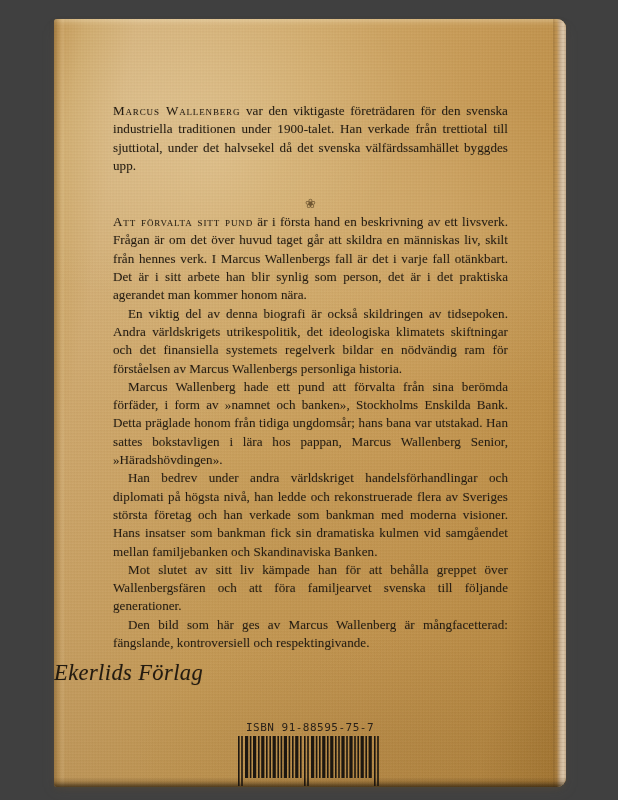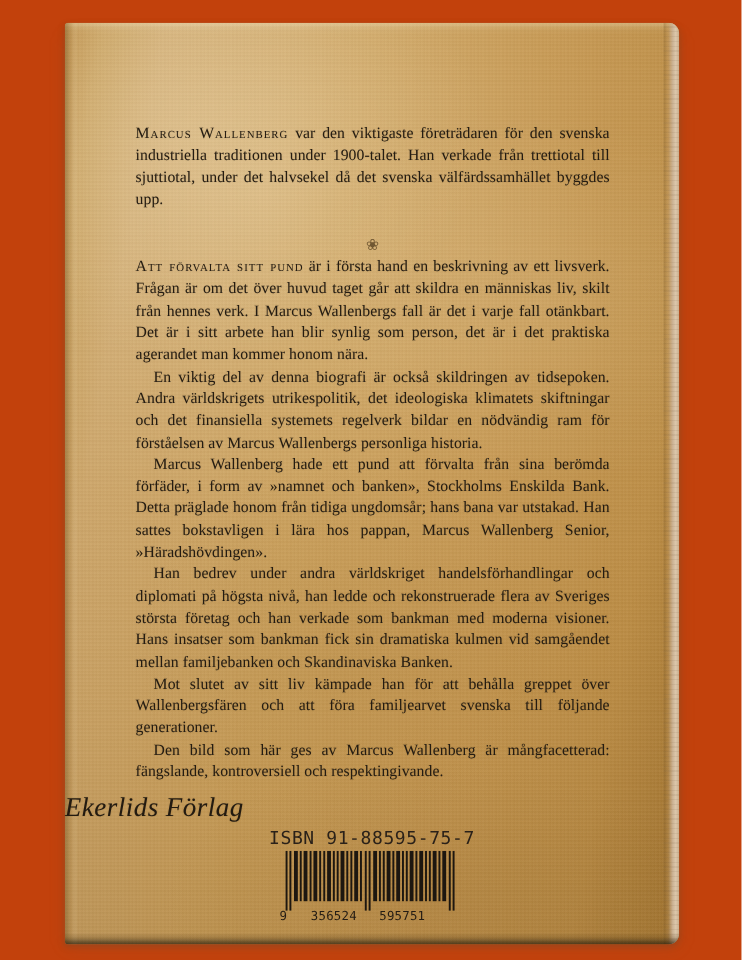--- a/index.html
+++ b/index.html
@@ -12,21 +12,21 @@
     height: 800px;
     overflow: hidden;
     font-family: "Liberation Serif", "DejaVu Serif", serif;
   }
 
   
   #photo-stage {
     position: relative;
     width: 618px;
     height: 800px;
-    background: #c2410c;
+    background: #404040;
   }
 
   
   #book-shadow {
     position: absolute;
     left: 56px;
     top: 30px;
     width: 508px;
     height: 758px;
     background: rgba(120, 110, 95, 0.18);
@@ -167,24 +167,25 @@
   
   #barcode-block {
     position: absolute;
     left: 0;
     width: 512px;
     top: 670px;
     text-align: center;
   }
   #isbn-text {
     font-family: "DejaVu Sans Mono", "Liberation Mono", monospace;
-    font-size: 15px;
+    font-size: 11px;
     letter-spacing: 0.5px;
     color: #2a2119;
     margin-bottom: 2px;
+    margin-top: 32px;
   }
   #barcode-wrap {
     display: inline-block;
     position: relative;
   }
   #barcode-bars { display: block; }
   #barcode-digits {
     position: relative;
     width: 148px;
     margin: 0 auto;

